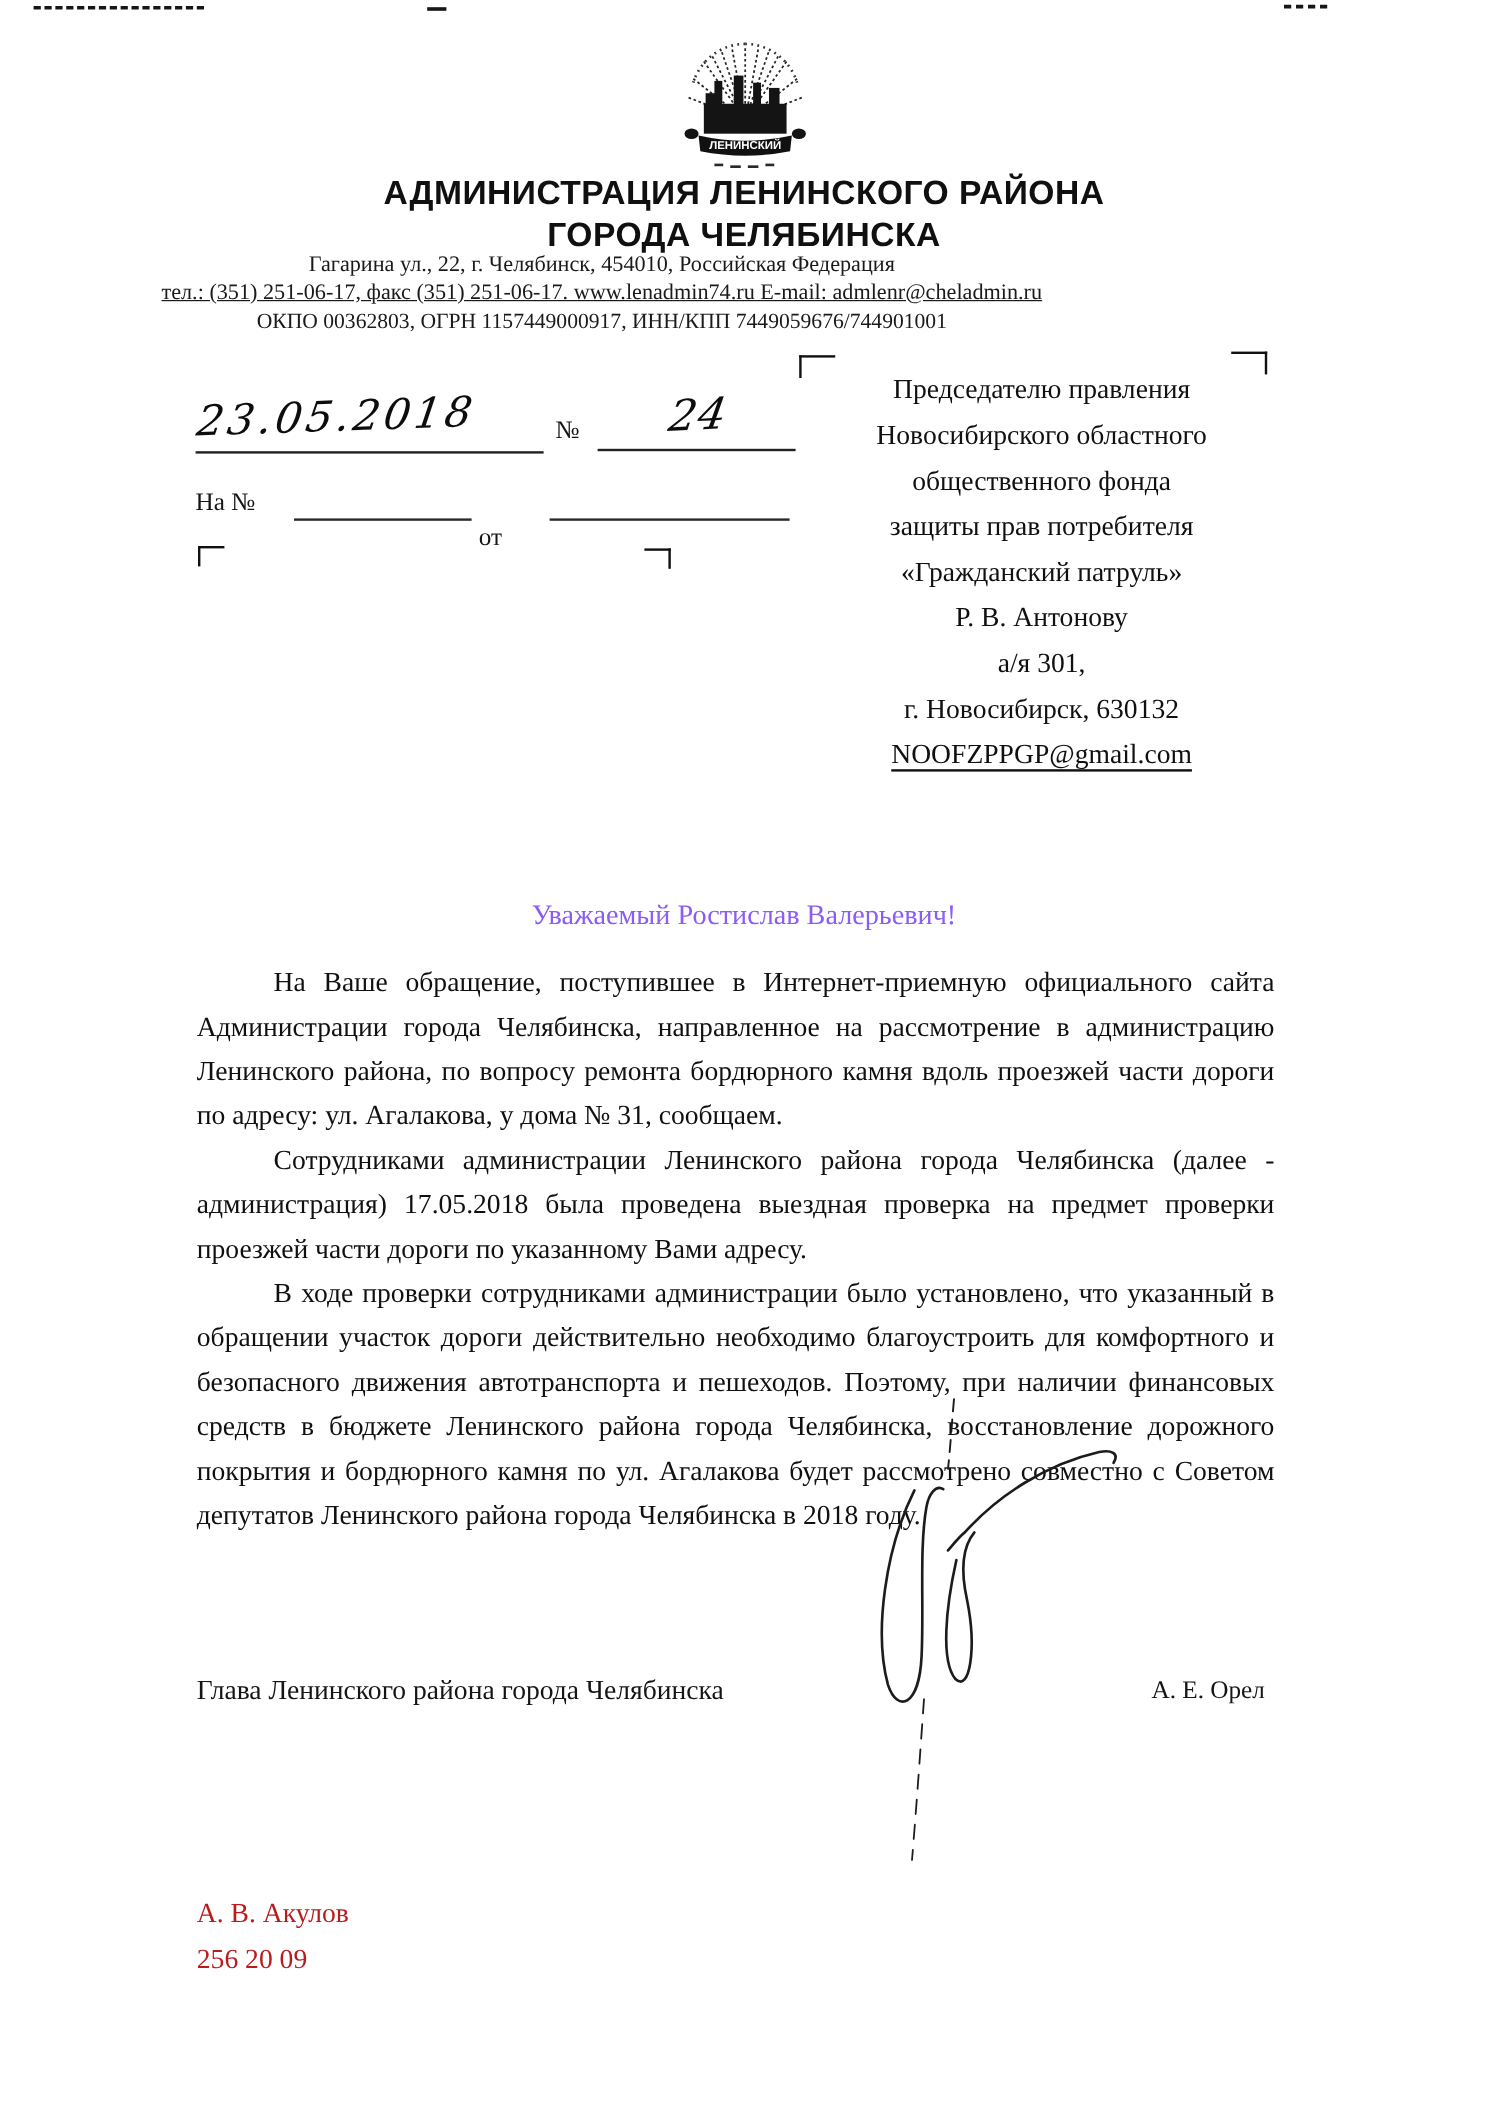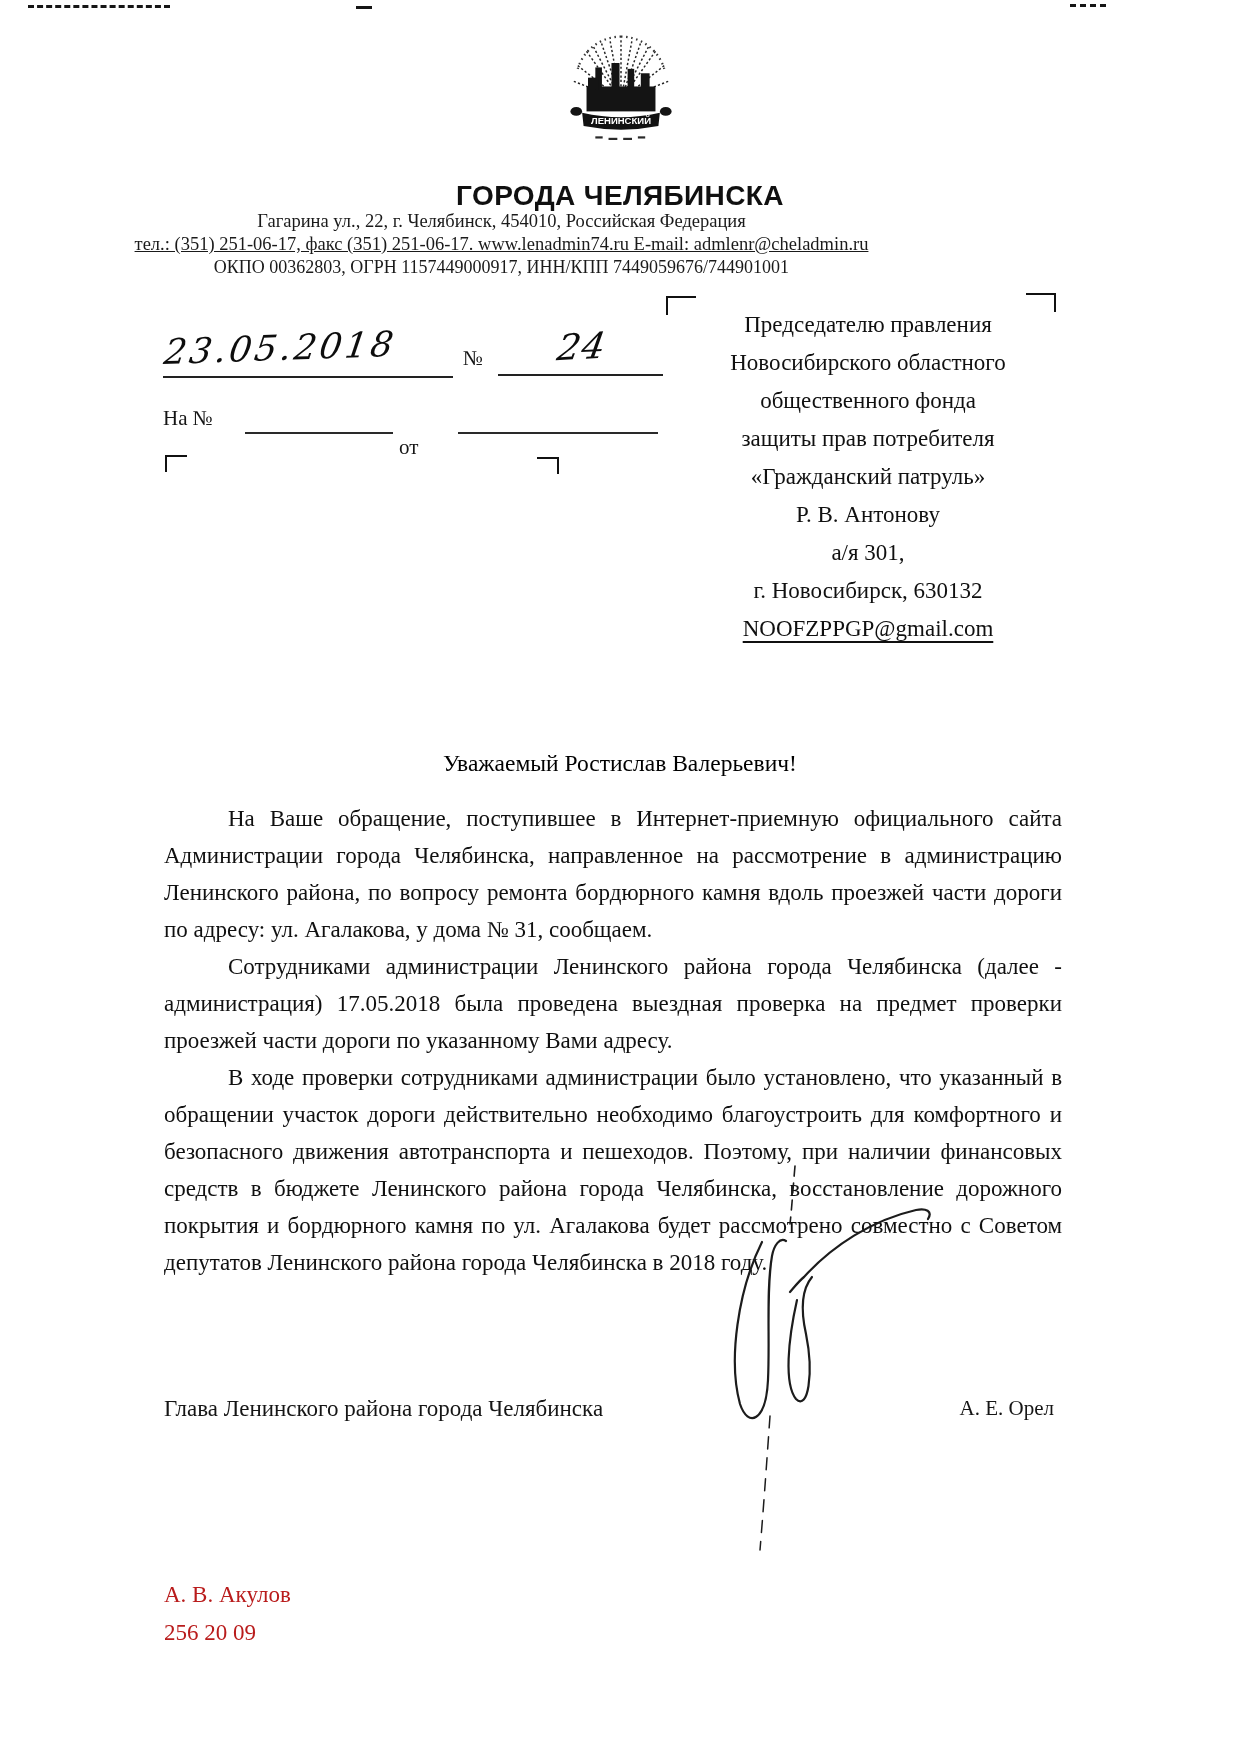--- a/index.html
+++ b/index.html
@@ -76,21 +76,21 @@
   .recipient{
     position:absolute;left:683px;top:306px;width:370px;
     font-size:23px;line-height:38px;color:#101010;text-align:center;
   }
   .recipient span{display:block;}
   .recipient .email{text-decoration:underline;text-underline-offset:5px;}
 
   
   .salutation{
     position:absolute;left:0;top:750px;width:1240px;
-    text-align:center;font-size:23.5px;color:#000000;
+    text-align:center;font-size:23.5px;color:#8b5cf6;
   }
   .body-text{
     position:absolute;left:164px;top:800px;width:898px;
     font-size:23px;line-height:37px;
     text-align:justify;color:#101010;
   }
   .body-text p{margin:0;text-indent:64px;}
 
   
   .sig-position{position:absolute;left:164px;top:1396px;font-size:23px;}
@@ -146,20 +146,21 @@
       <text x="75" y="133" text-anchor="middle" fill="#ffffff" font-family="Liberation Sans, sans-serif" font-size="13" font-weight="bold">ЛЕНИНСКИЙ</text>
       <g fill="#2a2a2a">
         <rect x="40" y="150" width="10" height="3"></rect>
         <rect x="58" y="152" width="12" height="3"></rect>
         <rect x="78" y="152" width="12" height="3"></rect>
         <rect x="98" y="150" width="10" height="3"></rect>
       </g>
     </svg>
   </div>
 
+  <div class="org-name">АДМИНИСТРАЦИЯ ЛЕНИНСКОГО РАЙОНА</div>
   <div class="org-sub">ГОРОДА ЧЕЛЯБИНСКА</div>
   <div class="lh-line lh-address">Гагарина ул., 22, г. Челябинск, 454010, Российская Федерация</div>
   <div class="lh-line lh-contacts">тел.: (351) 251-06-17, факс (351) 251-06-17.  www.lenadmin74.ru   E-mail: admlenr@cheladmin.ru</div>
   <div class="lh-line lh-reg">ОКПО 00362803, ОГРН 1157449000917, ИНН/КПП 7449059676/744901001</div>
 
   <div class="ref-row1">
     <span class="hw hw-date">23.05.2018</span>
     <span class="ref-line1"></span>
     <span class="no-sign">№</span>
     <span class="ref-line2"></span>

